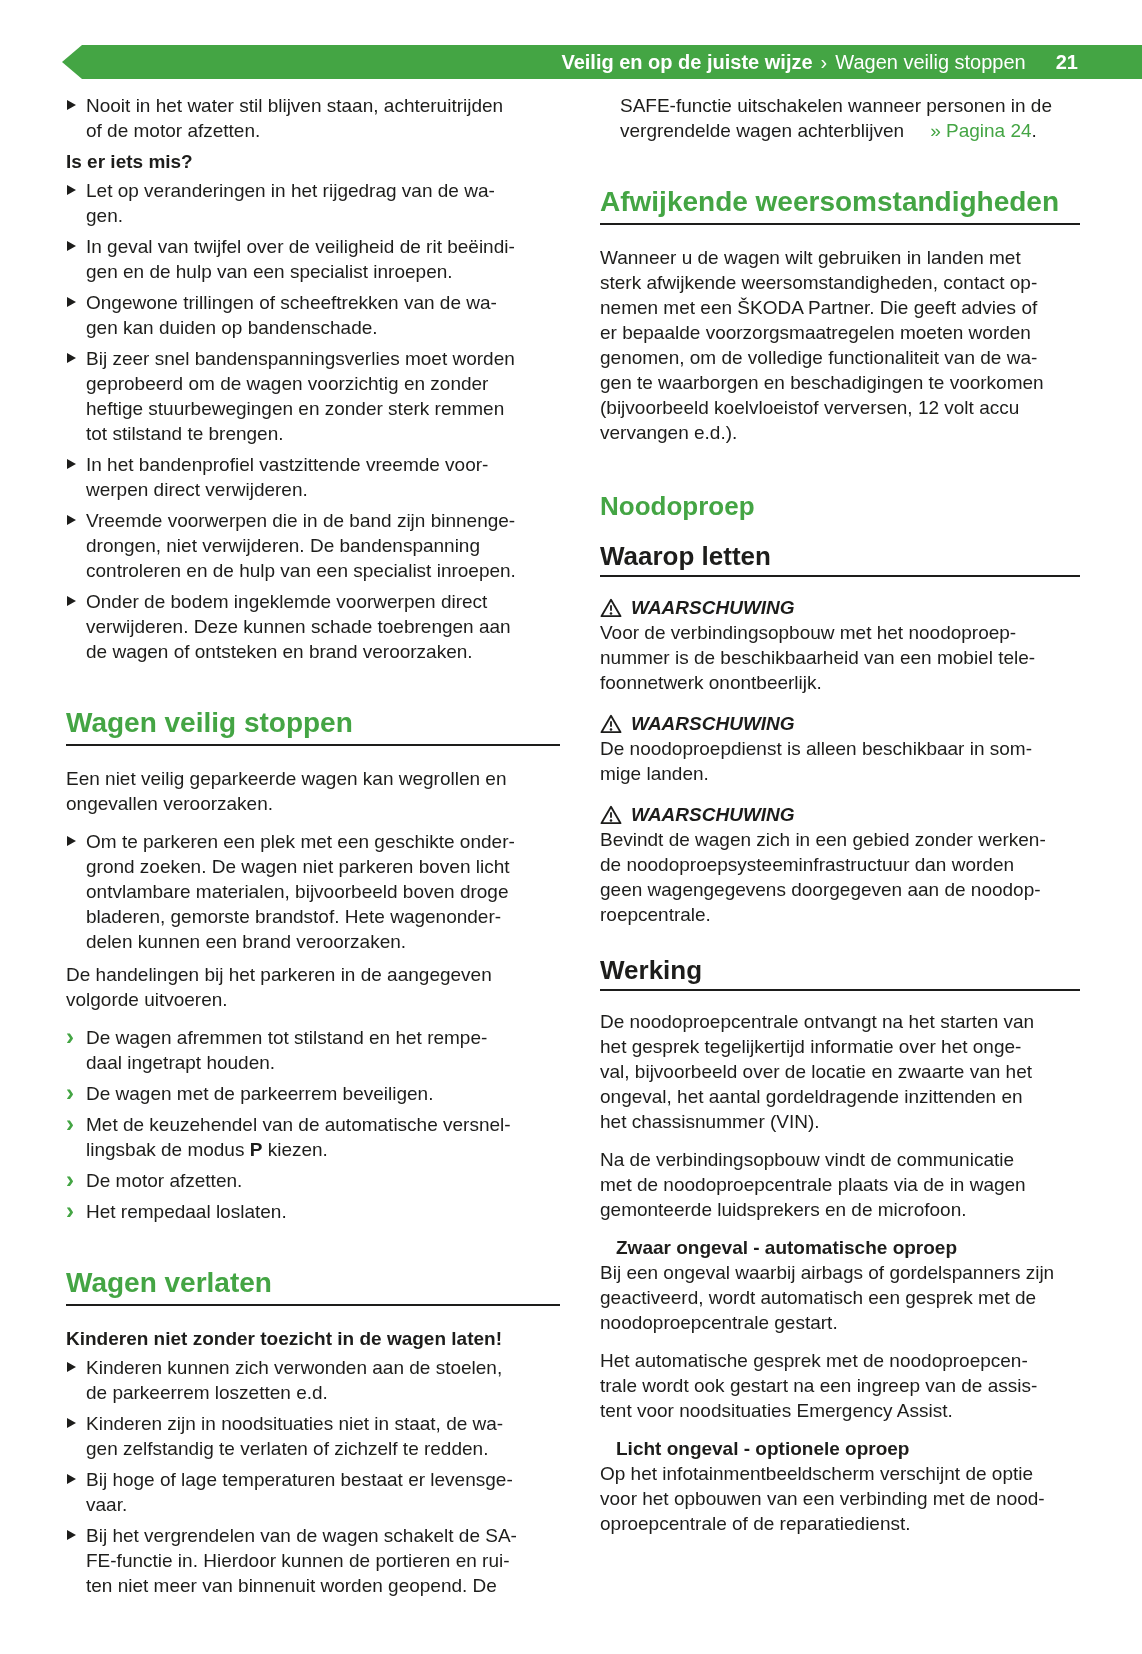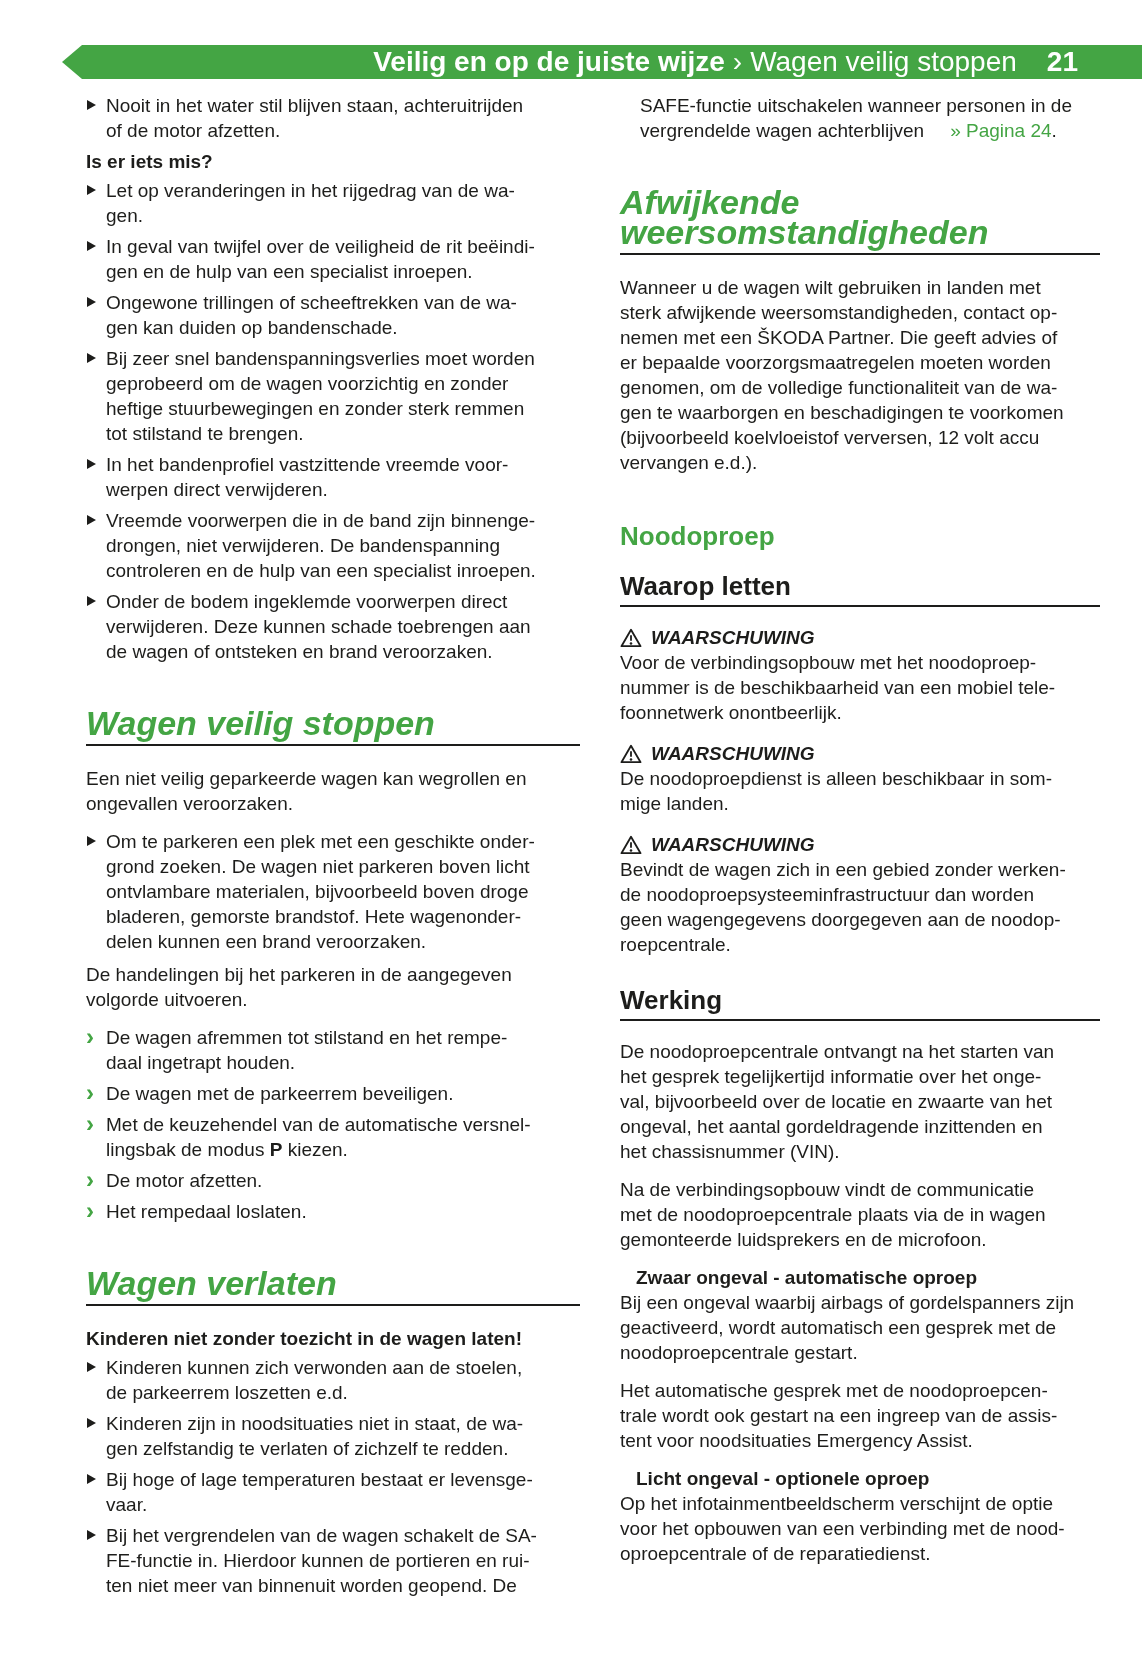--- a/index.html
+++ b/index.html
@@ -18,36 +18,36 @@
     position: absolute;
     top: 45px; left: 62px; right: 0;
     height: 34px;
     background: #44a544;
     clip-path: polygon(20px 0, 100% 0, 100% 100%, 20px 100%, 0 50%);
     color: #ffffff;
     display: flex;
     align-items: center;
     justify-content: flex-end;
     padding-right: 64px;
-    font-size: 28px;
+    font-size: 20px;
     white-space: nowrap;
   }
   .crumb-bold { font-weight: bold; }
   .crumb-sep  { margin: 0 8px; }
   .page-num   { font-weight: bold; margin-left: 30px; }
 
   
   .content {
     position: absolute;
     top: 93px; left: 66px;
     display: flex;
     gap: 40px;
   }
   .col { font-size: 19px; line-height: 25px; }
-  .col-left  { width: 494px; margin-left: 20px; }
+  .col-left  { width: 494px; }
   .col-right { width: 480px; }
 
   .para { margin: 0 0 13px; white-space: pre-line; }
   .bold-head { font-weight: bold; margin: 0 0 4px; }
 
   
   .bullet-item { display: flex; margin: 0 0 6px; }
   .tri { flex: 0 0 20px; position: relative; }
   .tri::before {
     content: "";
@@ -68,27 +68,26 @@
     font-weight: bold;
     font-size: 24px;
     line-height: 24px;
   }
   .step-text { white-space: pre-line; }
   .keycap { font-weight: bold; }
 
   
   .section-title {
     color: #44a544;
-    font-size: 34px;
+    font-size: 28px;
     line-height: 30px;
     font-weight: bold;
     border-bottom: 2px solid #1d1d1b;
     padding-bottom: 6px;
     margin: 44px 0 20px;
-    font-style: italic;
   }
   .chapter-title {
     color: #44a544;
     font-size: 26px;
     line-height: 30px;
     font-weight: bold;
     margin: 46px 0 22px;
   }
   .subsection-title {
     font-size: 26px;

